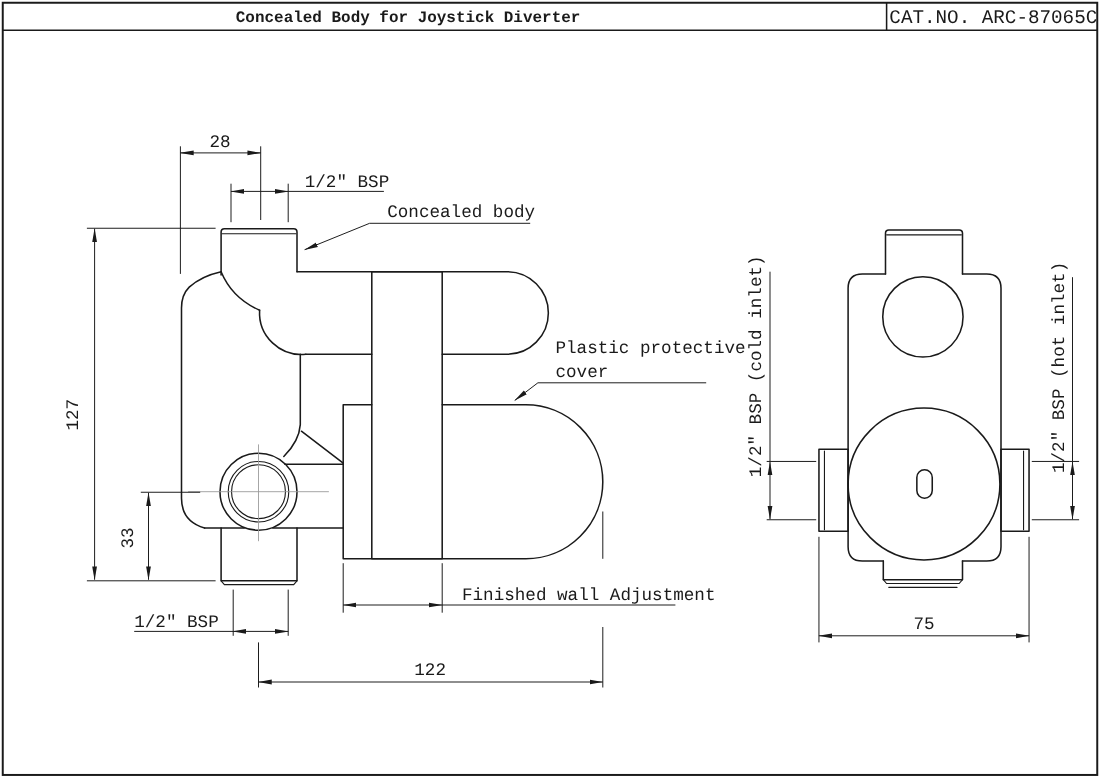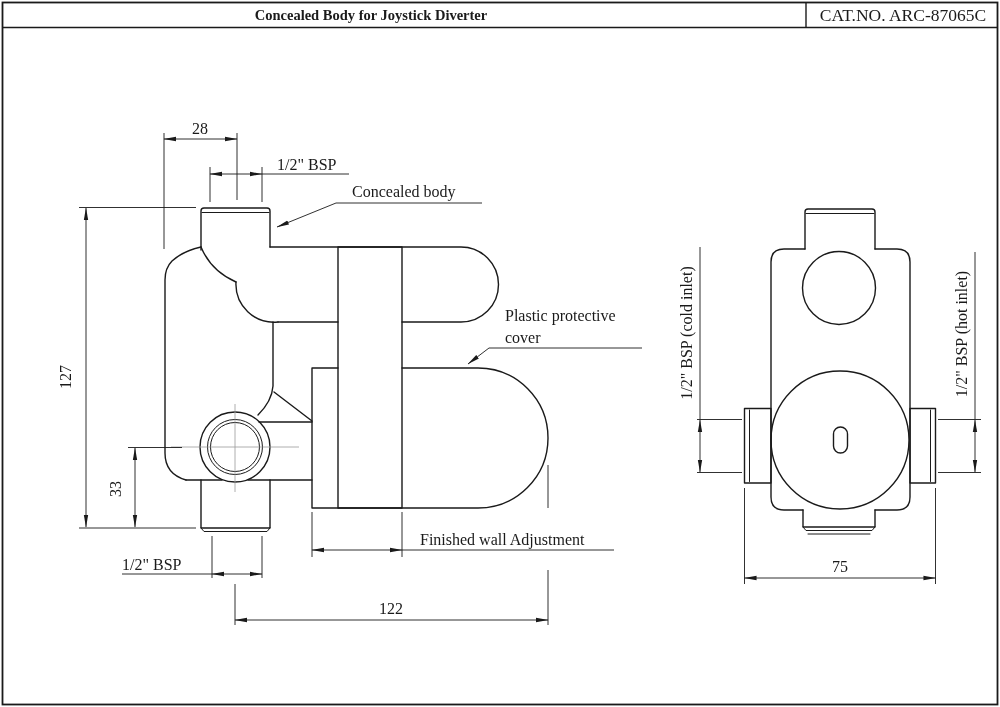--- a/index.html
+++ b/index.html
@@ -1,17 +1,17 @@
 <!DOCTYPE html>
 <html><head>
 <meta charset="utf-8">
 <style>
   html,body{margin:0;padding:0;background:#fff;}
   .page{position:relative;width:1000px;height:707px;background:#fff;overflow:hidden;
-        font-family:Liberation Serif, serif;}
+        font-family:Liberation Mono, monospace;}
   svg{position:absolute;left:0;top:0;}
   text{fill:#1a1a1a;}
   .t-dim{font-size:16px;}
   .t-label{font-size:16px;}
   .t-title{font-size:14.5px;font-weight:bold;}
   .t-cat{font-size:17.5px;}
   .ln{stroke:#1a1a1a;stroke-width:1.4;fill:none;stroke-linecap:round;stroke-linejoin:round;}
   .ln-thin{stroke:#1a1a1a;stroke-width:1;fill:none;stroke-linecap:round;}
   .dim{stroke:#1a1a1a;stroke-width:0.9;fill:none;}
   .cl{stroke:#9a9a9a;stroke-width:0.8;fill:none;}

